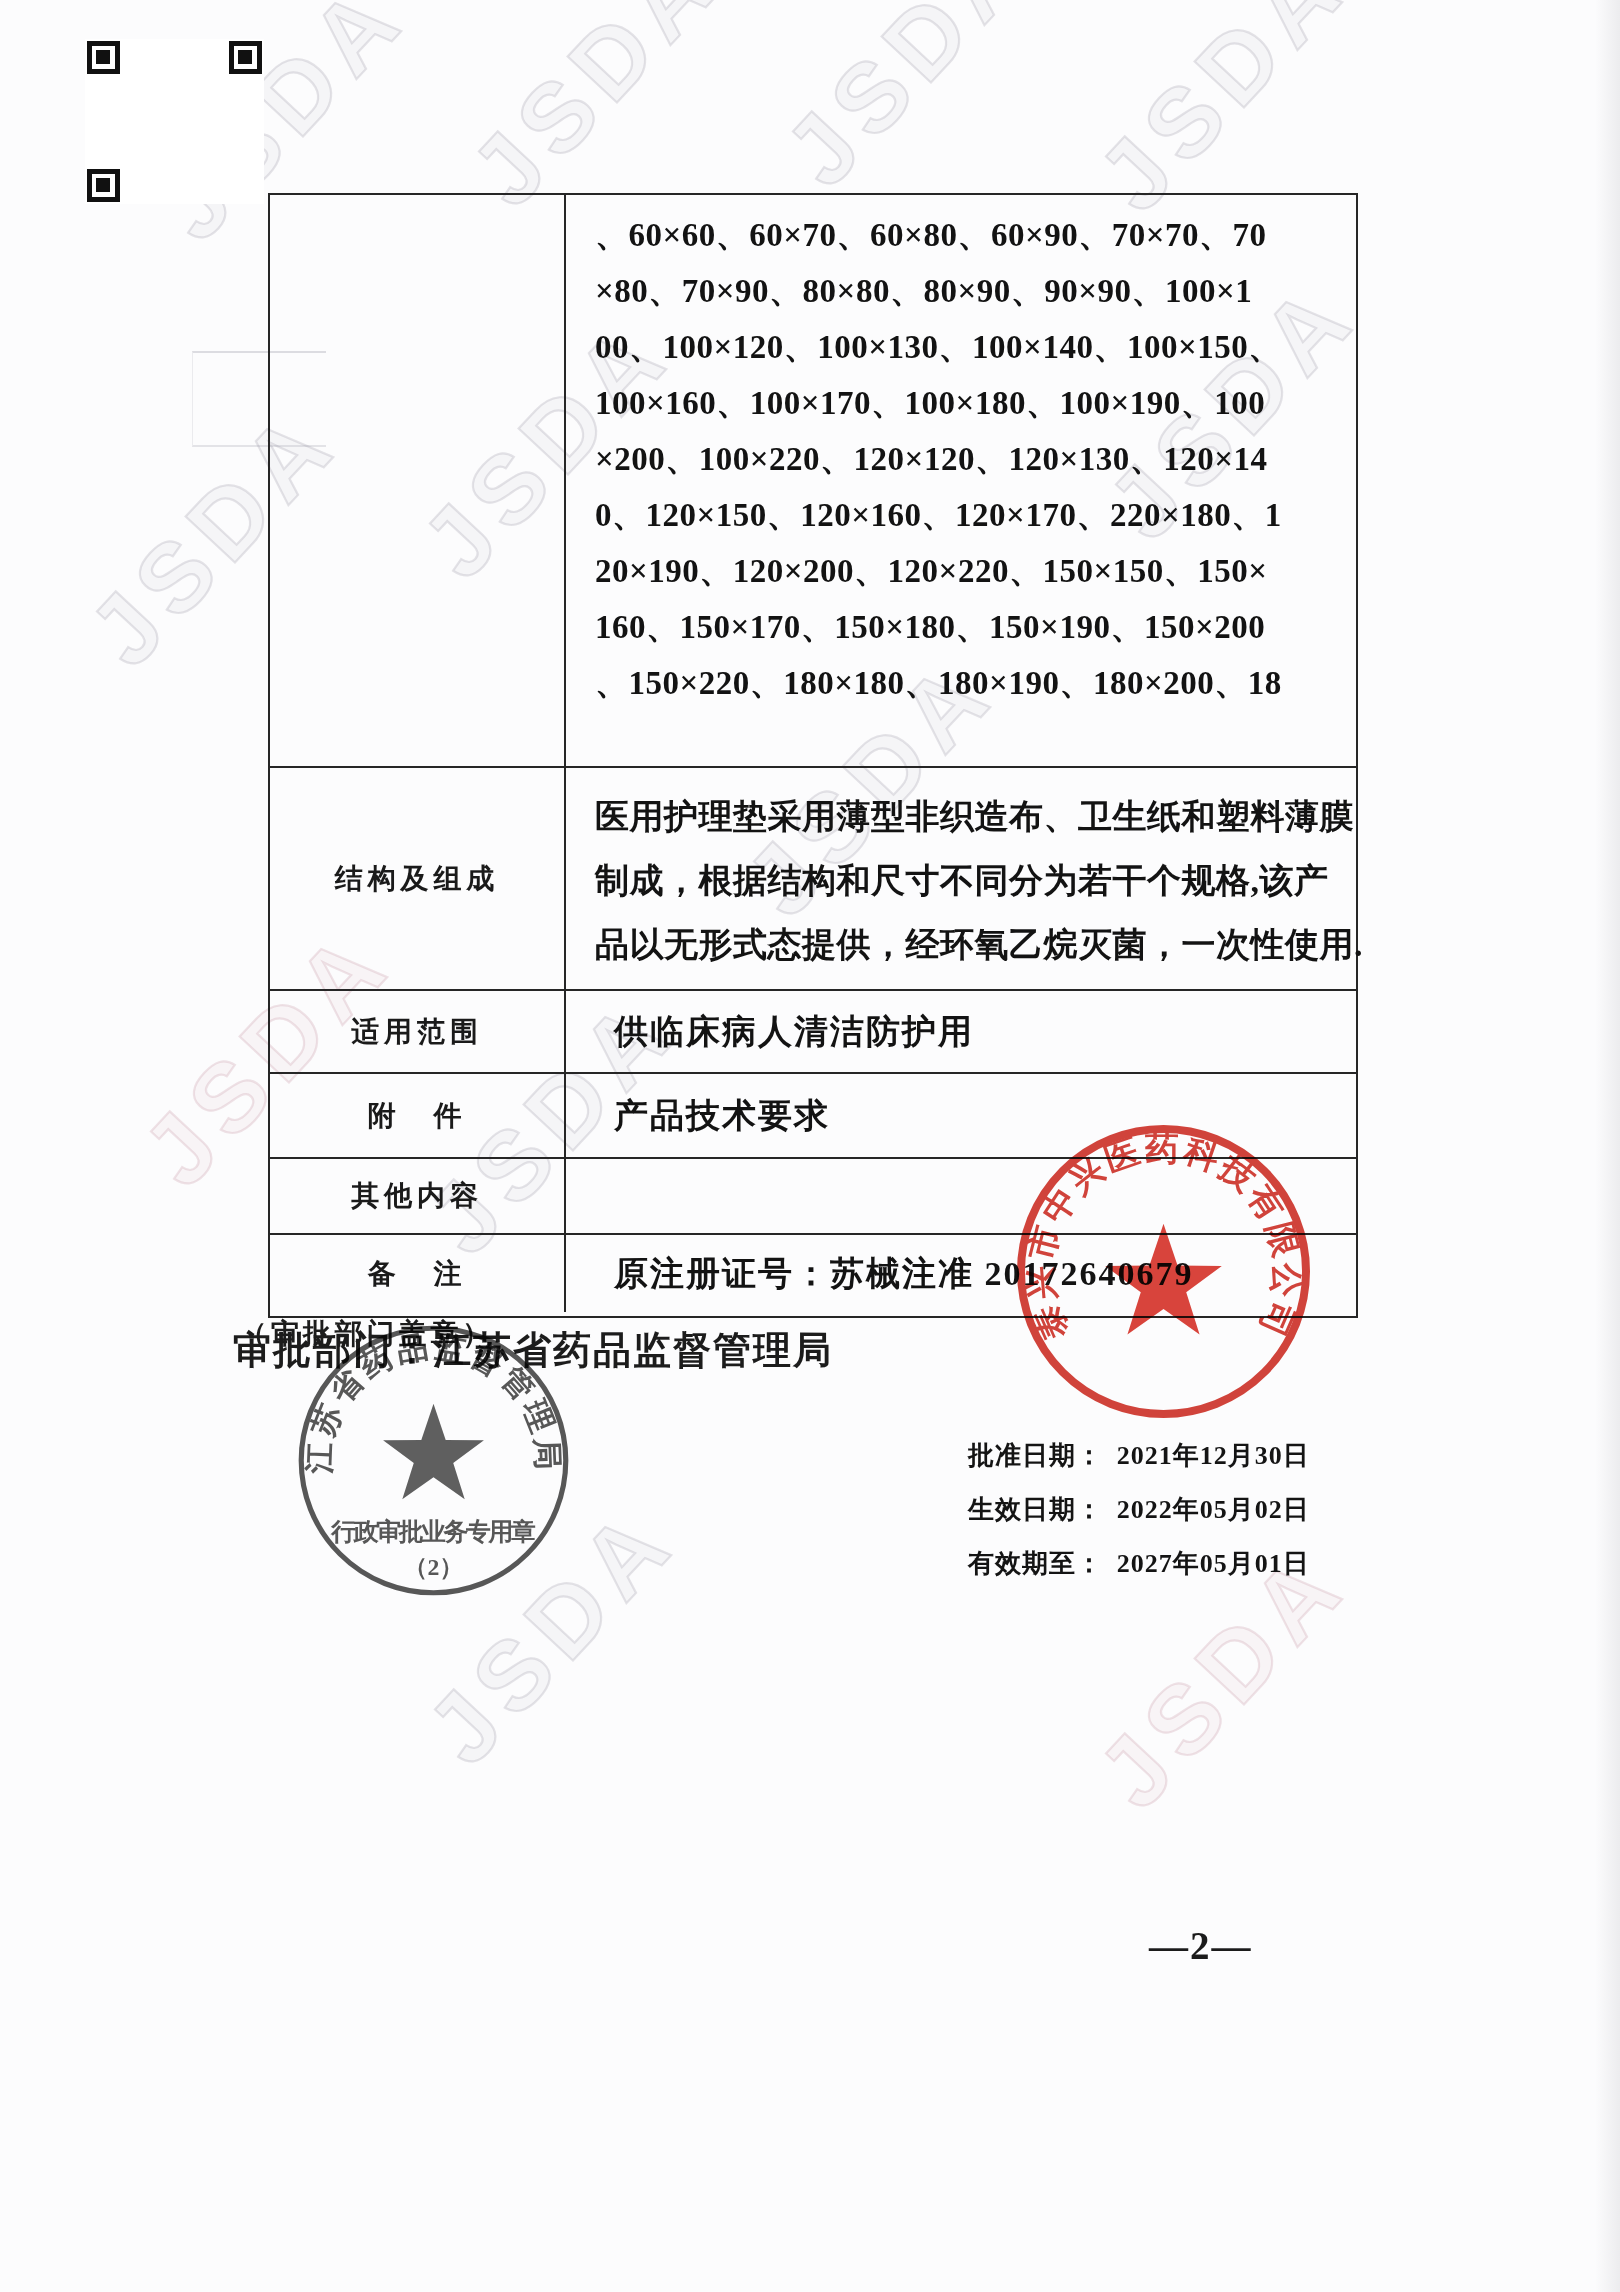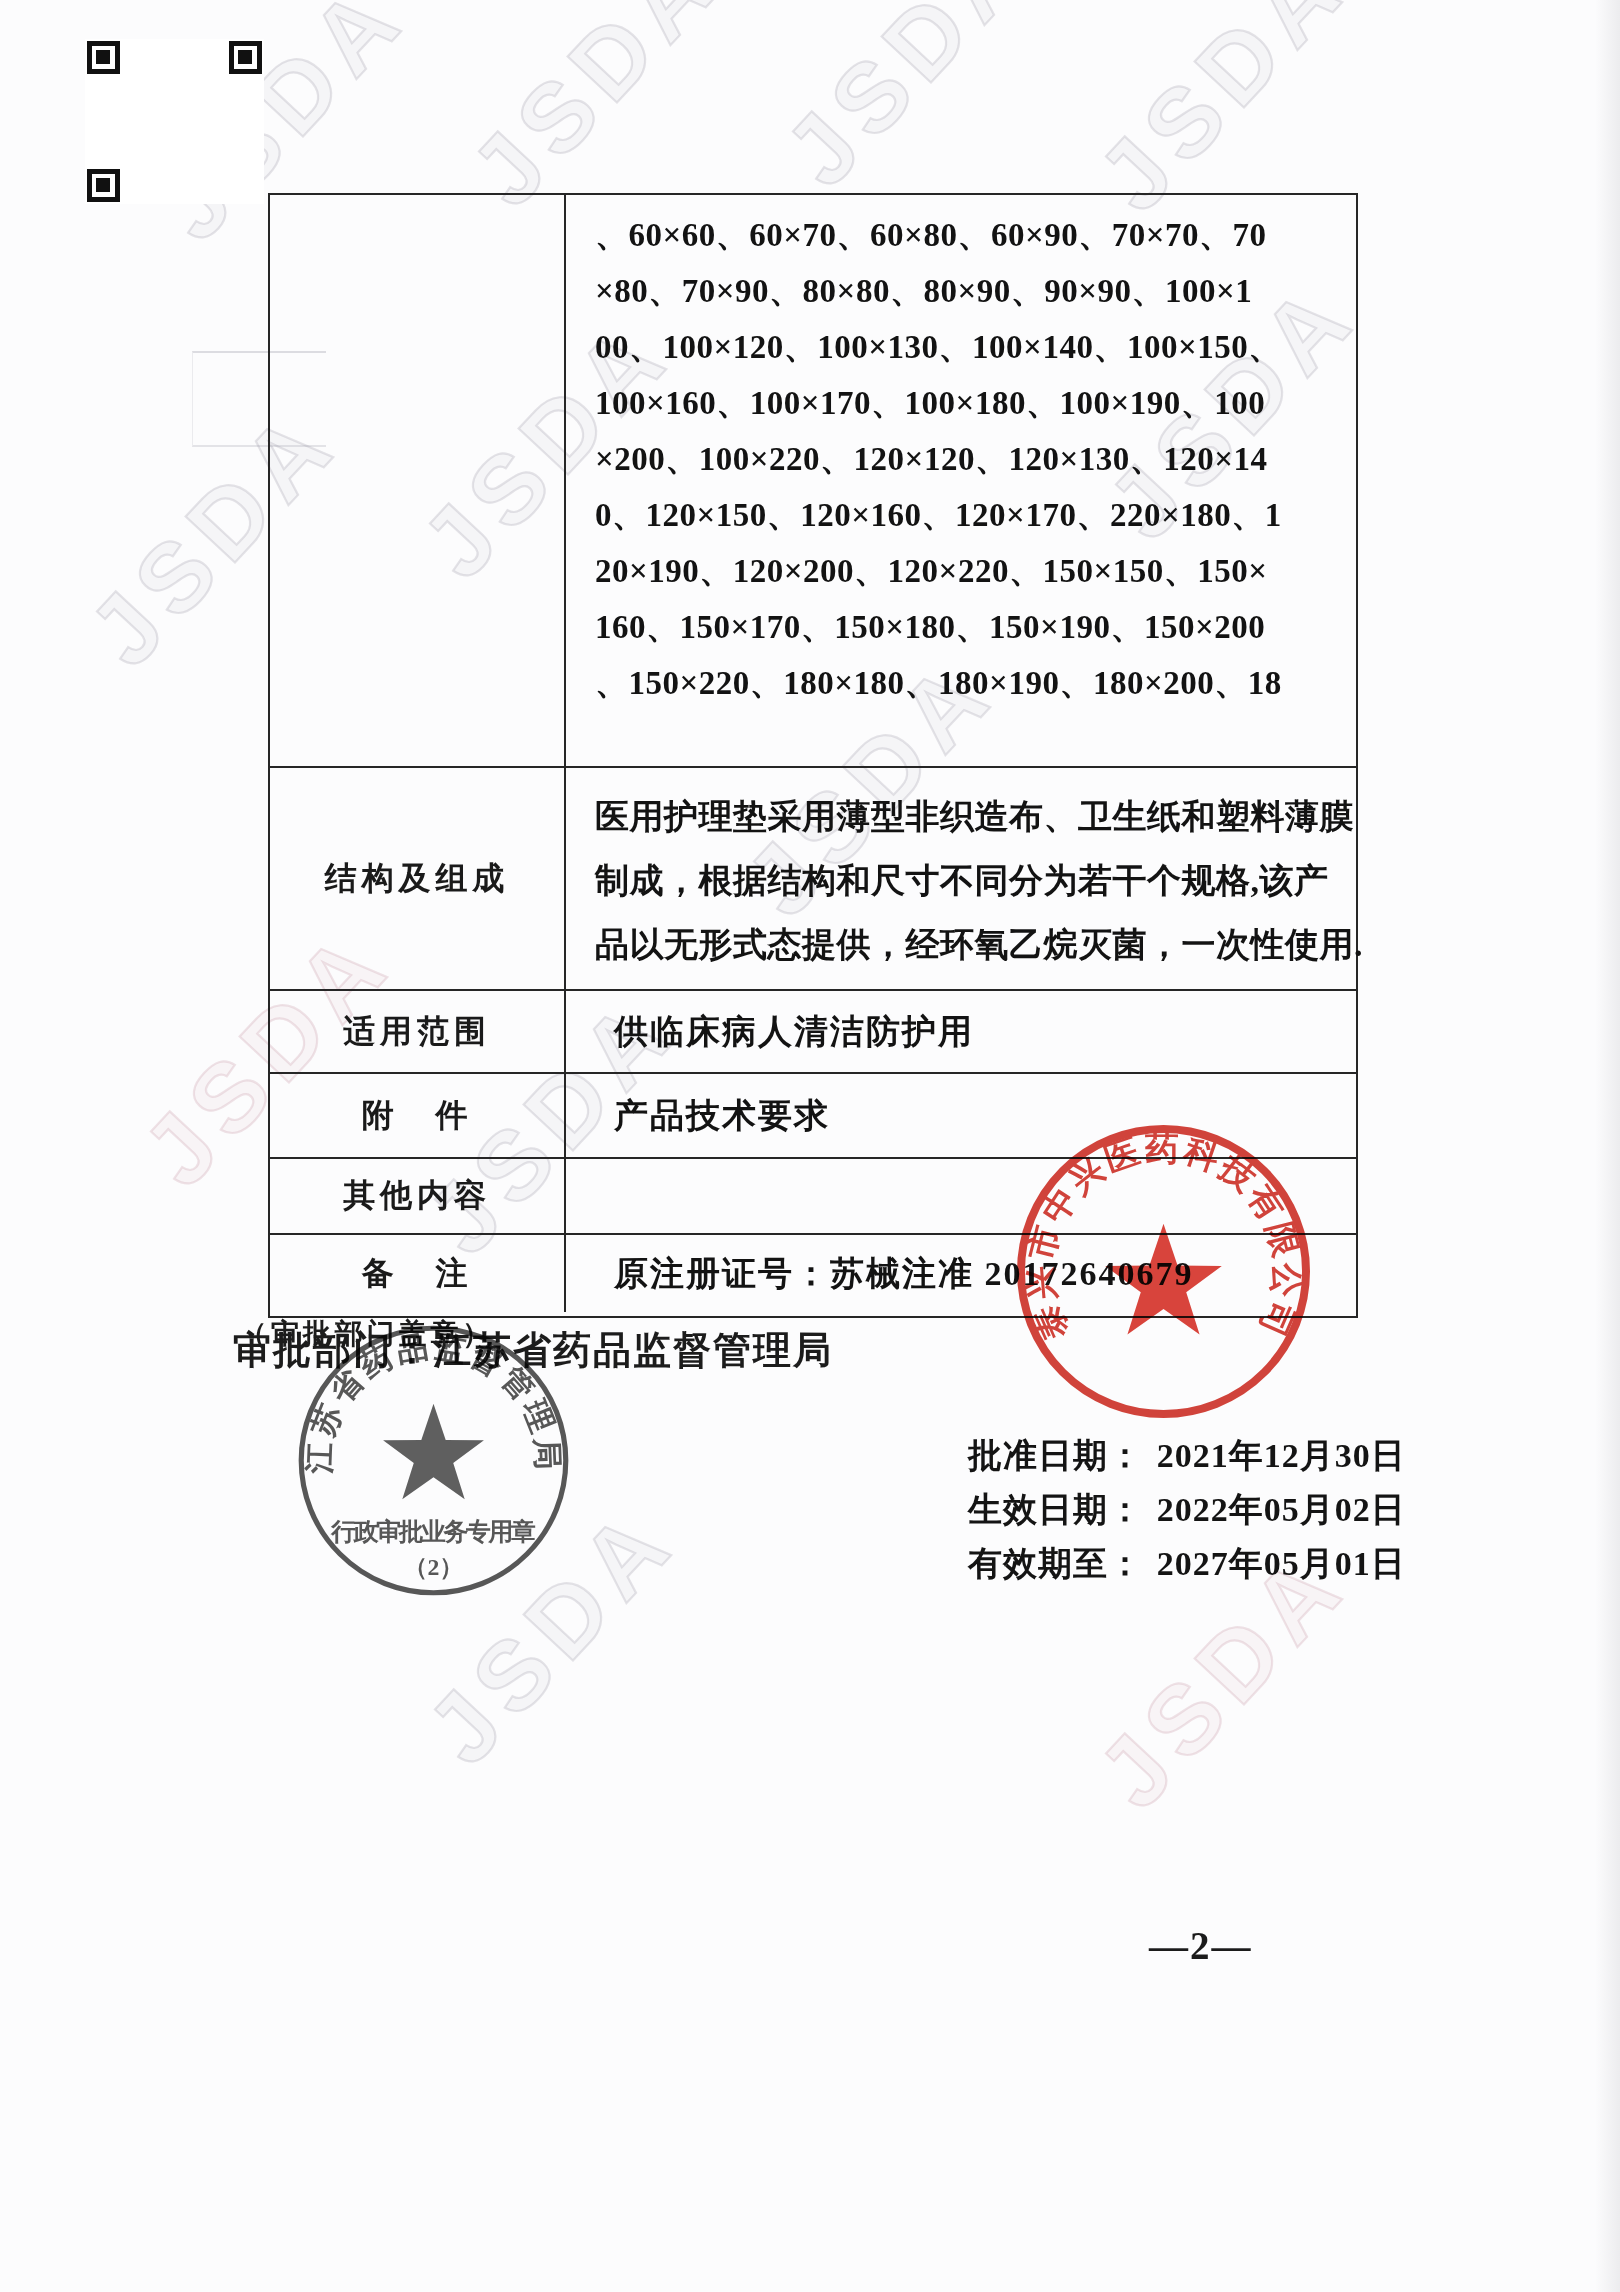--- a/index.html
+++ b/index.html
@@ -57,21 +57,21 @@
     border:2.9px solid #262626;
     box-sizing:border-box;
     background:transparent;
   }
   .trow{display:flex;border-bottom:2.9px solid #262626;box-sizing:border-box;}
   .trow:last-child{border-bottom:none;}
   .tlabel{
     width:296px;min-width:296px;
     border-right:2.9px solid #262626;
     display:flex;align-items:center;justify-content:center;
-    font-size:32px;font-weight:700;letter-spacing:4.9px;
+    font-size:28px;font-weight:700;letter-spacing:4.9px;
     color:#1a1a1a;
     box-sizing:border-box;
   }
   .tcontent{
     flex:1;
     padding-left:29px;padding-right:15.7px;
     box-sizing:border-box;
     color:#131313;
   }
   .sizes .tcontent{padding-top:11.8px;}
@@ -84,21 +84,21 @@
     position:absolute;left:233px;top:1325px;z-index:2;
     font-size:38px;font-weight:700;letter-spacing:2px;color:#1c1c1c;
   }
   .approval-note{
     position:absolute;left:239px;top:1315px;z-index:2;
     font-size:28px;font-weight:700;letter-spacing:3.9px;color:#1c1c1c;
   }
   
   .dates{
     position:absolute;left:968px;top:1429px;z-index:2;
-    font-size:34px;font-weight:700;letter-spacing:1px;color:#141414;
+    font-size:26px;font-weight:700;letter-spacing:1px;color:#141414;
   }
   .dates .drow{height:54px;line-height:54px;white-space:nowrap;}
   .dates .dval{margin-left:13.7px;}
   
   .seal-black{
     position:absolute;left:294px;top:1321px;width:279px;height:279px;z-index:3;
     mix-blend-mode:multiply;opacity:0.88;
   }
   .stamp-red{
     position:absolute;left:1014px;top:1122px;width:299px;height:299px;z-index:3;

